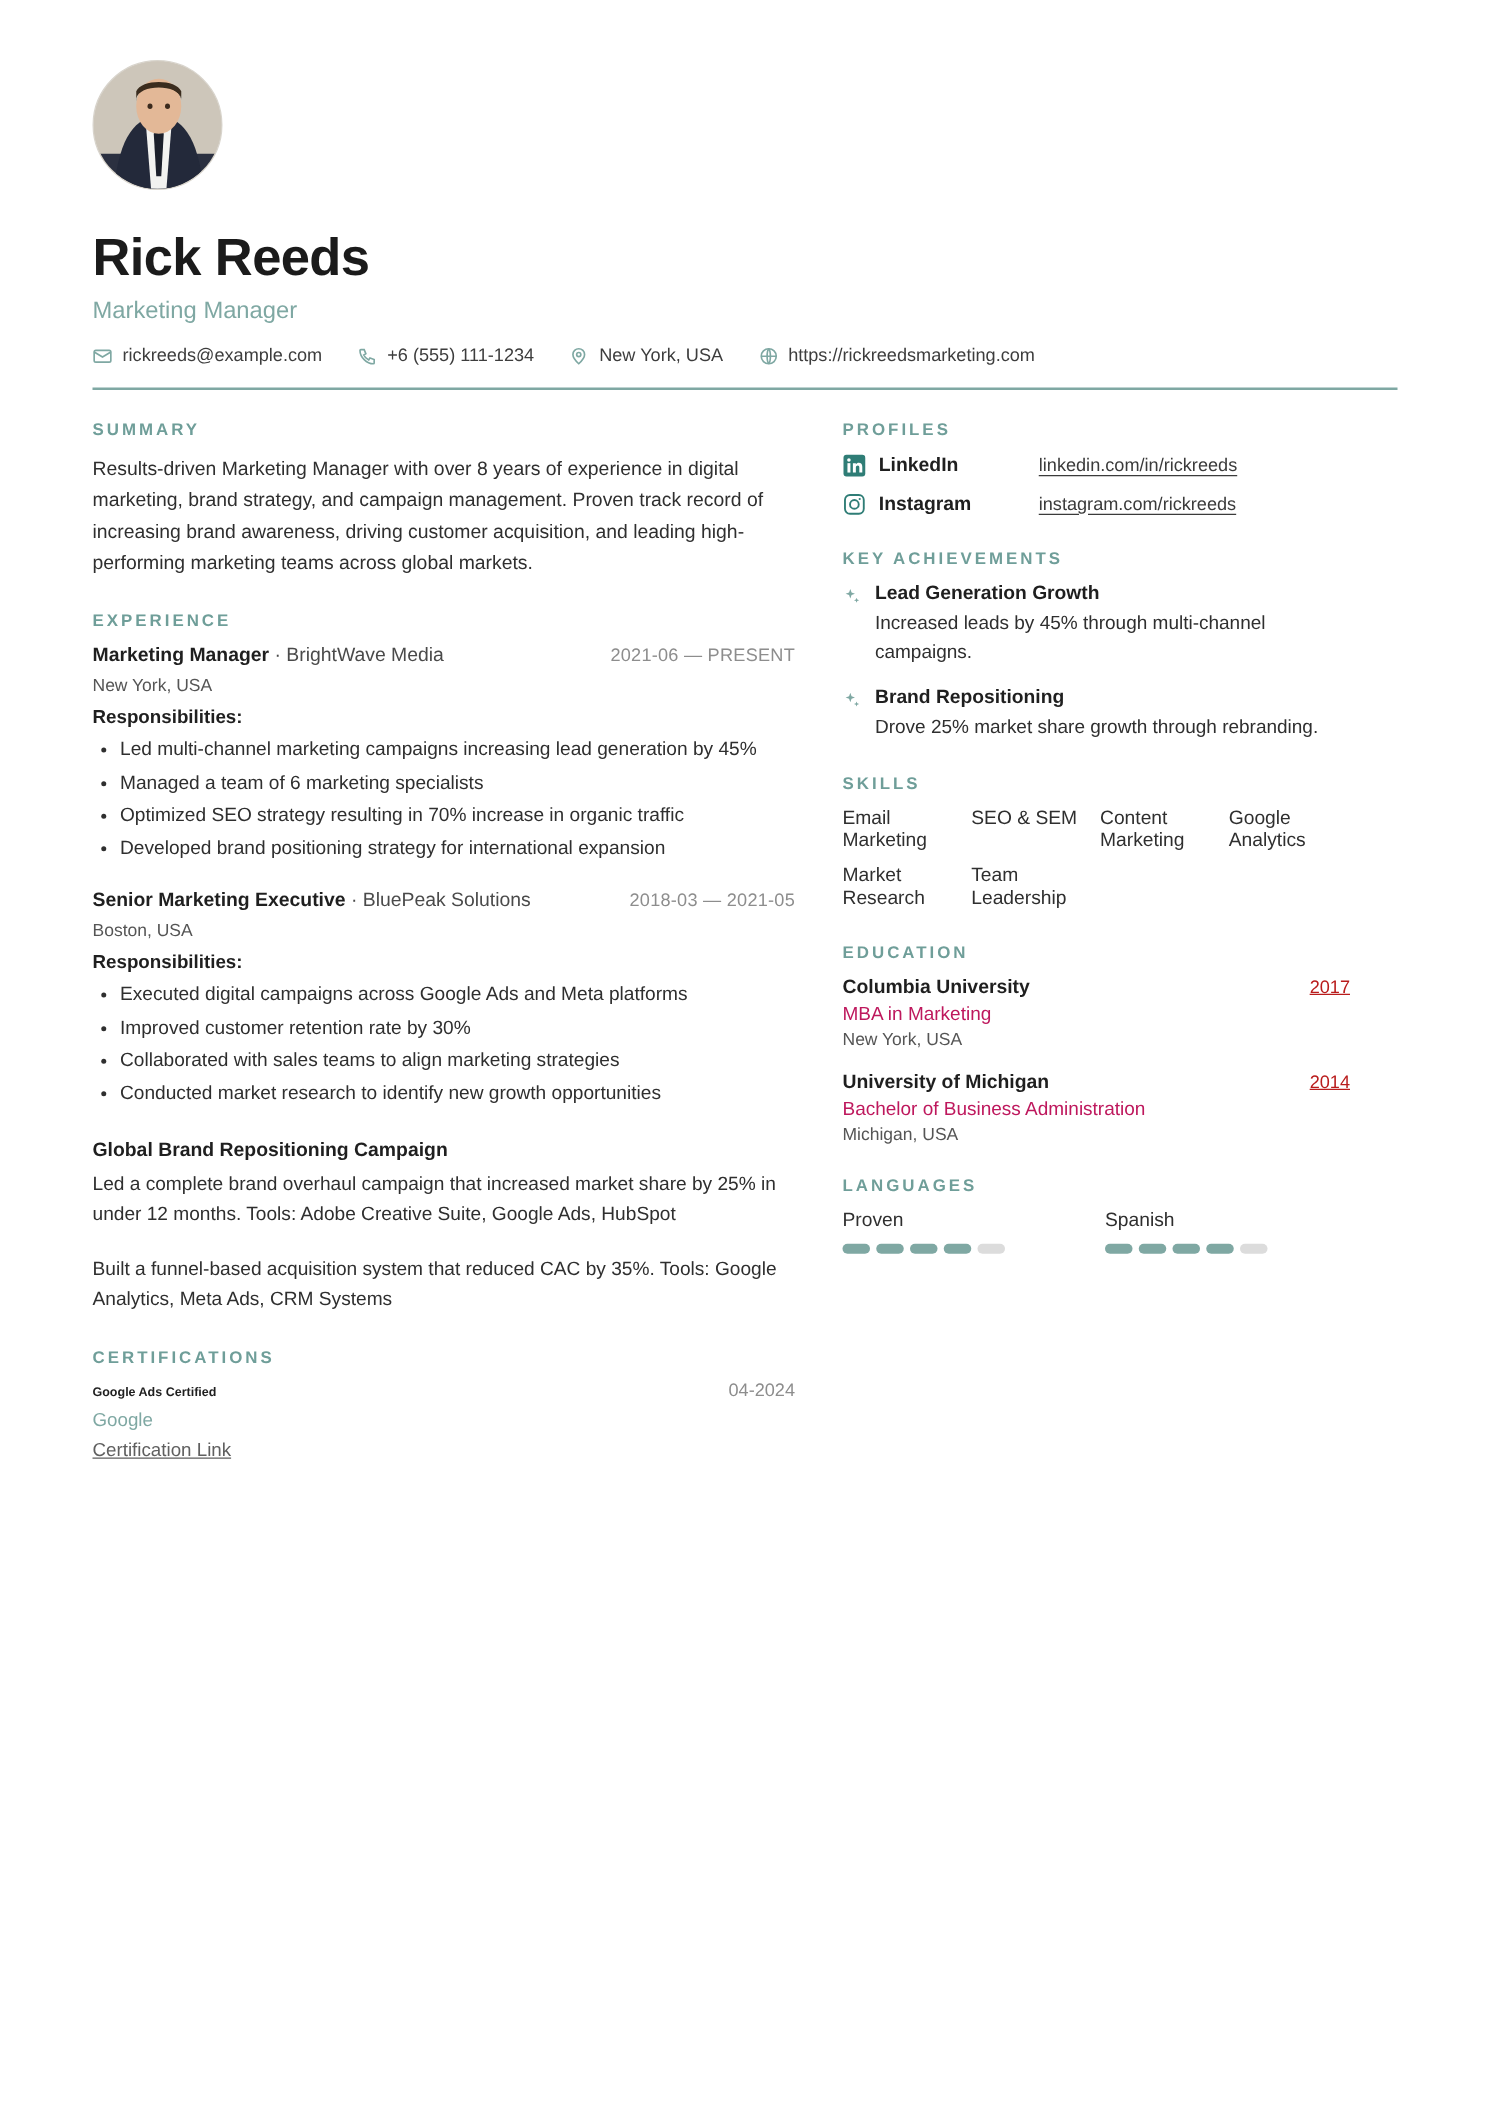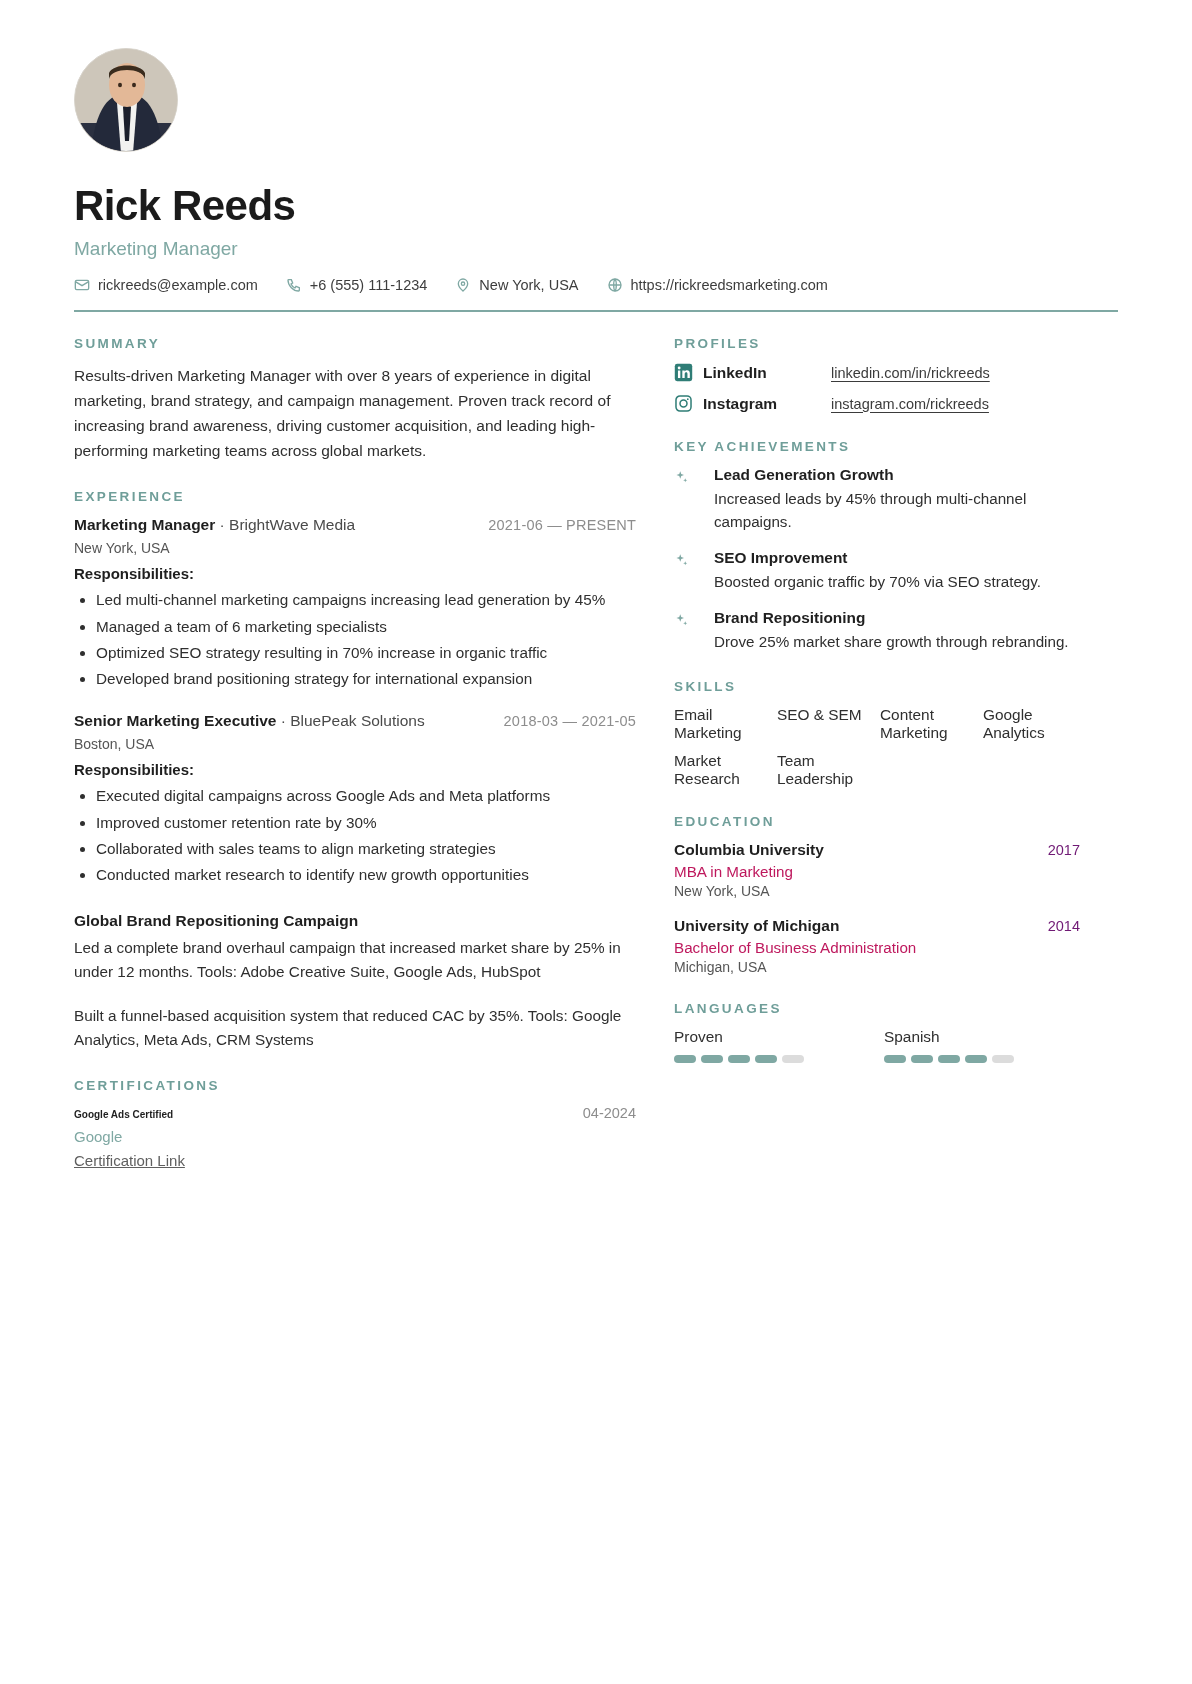--- a/index.html
+++ b/index.html
@@ -134,39 +134,39 @@
     display: flex; align-items: center; gap: 10px;
     margin-bottom: 12px;
   }
   .profile-name { font-weight: bold; font-size: 15.5px; width: 118px; color:#1f1f1f;}
   .profile-url {
     font-size: 14.5px; color: #3b3b3b;
     text-decoration: underline; text-underline-offset: 3px;
   }
 
   
-  .ach { display: flex; gap: 25px; margin-bottom: 16px; justify-content: flex-end; }
+  .ach { display: flex; gap: 11px; margin-bottom: 16px; justify-content: flex-end; }
   .ach-body { flex: 1; }
   .ach-title { font-weight: bold; font-size: 15.4px; color:#1f1f1f;}
   .ach-desc { font-size: 15.2px; line-height: 1.52; margin-top: 3px; color:#2f2f2f;}
 
   
   .skills-grid {
     display: grid;
     grid-template-columns: 1fr 1fr 1fr 1fr;
     row-gap: 10px;
     column-gap: 6px;
   }
   .skill { font-size: 15.4px; color: #2f2f2f; }
 
   
   .edu { margin-bottom: 18px; }
   .edu-head { display:flex; justify-content: space-between; align-items: baseline;}
   .edu-school { font-weight: bold; font-size: 15.5px; color:#1f1f1f;}
-  .edu-year { color:#701a75; font-size: 14.5px;}
+  .edu-year { color:#b91c1c; font-size: 14.5px; text-decoration: underline;}
   .edu-degree { font-size: 15.2px; margin-top: 4px; color:#be185d;}
   .edu-location { font-size: 14px; color:#555; margin-top: 3px;}
 
   
   .lang-grid { display: grid; grid-template-columns: 1fr 1fr; column-gap: 14px;}
   .lang-name { font-size: 15.4px; color:#2f2f2f; margin-bottom: 9px;}
   .dots { display: flex; gap: 5px; }
   .dot {
     width: 22px; height: 8px; border-radius: 4px; background: #dcdcdc;
   }
@@ -343,30 +343,20 @@
           <svg width="15" height="15" viewBox="0 0 24 24" fill="#7fa8a3" style="margin-top:4px">
             <path d="M10 2l1.6 4.4L16 8l-4.4 1.6L10 14l-1.6-4.4L4 8l4.4-1.6z"></path>
               <path d="M18 13l.9 2.4 2.4.9-2.4.9-.9 2.4-.9-2.4-2.4-.9 2.4-.9z"></path>
           </svg>
           <div class="ach-body">
             <div class="ach-title">Lead Generation Growth</div>
             <div class="ach-desc">Increased leads by 45% through multi-channel campaigns.</div>
           </div>
         </div>
 
-        <div class="ach">
-          <svg width="15" height="15" viewBox="0 0 24 24" fill="#7fa8a3" style="margin-top:4px">
-            <path d="M10 2l1.6 4.4L16 8l-4.4 1.6L10 14l-1.6-4.4L4 8l4.4-1.6z"></path>
-              <path d="M18 13l.9 2.4 2.4.9-2.4.9-.9 2.4-.9-2.4-2.4-.9 2.4-.9z"></path>
-          </svg>
-          <div class="ach-body">
-            <div class="ach-title">SEO Improvement</div>
-            <div class="ach-desc">Boosted organic traffic by 70% via SEO strategy.</div>
-          </div>
-        </div>
 
         <div class="ach">
           <svg width="15" height="15" viewBox="0 0 24 24" fill="#7fa8a3" style="margin-top:4px">
             <path d="M10 2l1.6 4.4L16 8l-4.4 1.6L10 14l-1.6-4.4L4 8l4.4-1.6z"></path>
               <path d="M18 13l.9 2.4 2.4.9-2.4.9-.9 2.4-.9-2.4-2.4-.9 2.4-.9z"></path>
           </svg>
           <div class="ach-body">
             <div class="ach-title">Brand Repositioning</div>
             <div class="ach-desc">Drove 25% market share growth through rebranding.</div>
           </div>

